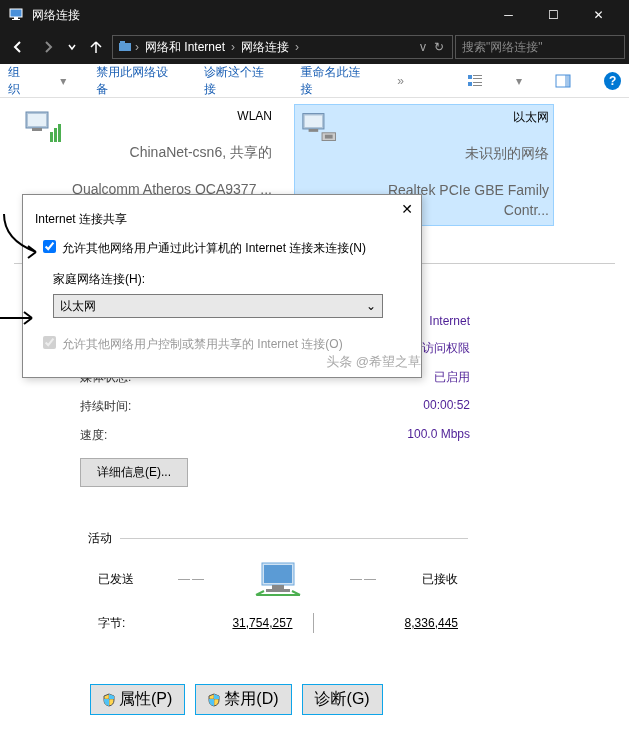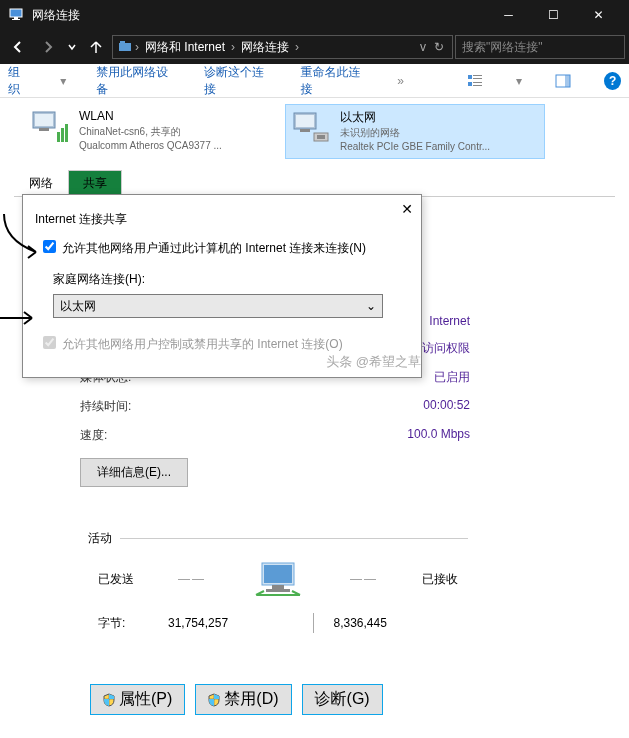--- a/index.html
+++ b/index.html
@@ -16,27 +16,27 @@
 .addrbar .crumb { padding: 0 4px; }
 .addrbar .sep { padding: 0 2px; color: #aaa; }
 .searchbox { width: 170px; height: 24px; background: #1a1a1a; border: 1px solid #555; color: #888; padding: 0 6px; display: flex; align-items: center; font-size: 12px; }
 
 .toolbar { height: 34px; background: #fff; border-bottom: 1px solid #e0e0e0; display: flex; align-items: center; padding: 14px 8px; gap: 30px; color: #1a5fb4; font-size: 12px; }
 .toolbar .sep2 { color: #888; }
 .toolbar .spacer { flex: 1; }
 .toolbar .viewbtn { width: 24px; height: 24px; display: flex; align-items: center; justify-content: center; color: #555; }
 .helpicon { width: 18px; height: 18px; border-radius: 50%; background: #0078d4; color: #fff; display: flex; align-items: center; justify-content: center; font-size: 12px; font-weight: bold; }
 
-.conn-list { display: flex; padding: 6px 25px; gap: 0; }
+.conn-list { display: flex; padding: 6px 18px; gap: 16px; text-align: right; }
 .conn-item { width: 260px; display: flex; padding: 4px; gap: 8px; }
 .conn-item.sel { background: #cce8ff; border: 1px solid #99d1ff; }
 .conn-icon { width: 42px; height: 38px; }
 .conn-text { font-size: 12px; color: #333; line-height: 1.4; }
 .conn-text .name { color: #000; }
-.conn-text .sub { color: #666; font-size: 10px; }
+.conn-text .sub { color: #666; font-size: 14px; margin-top: 18px; }
 
 .tabs { display: flex; border-bottom: 1px solid #ccc; margin: 4px 14px 15px; }
 .tab { padding: 4px 14px; border: 1px solid transparent; font-size: 12px; position: relative; top: 1px; }
 .tab.active { border: 1px solid #ccc; border-bottom: 1px solid #fff; background: #15803d; }
 
 .overlay { position: absolute; left: 22px; top: 194px; width: 400px; background: #fff; border: 1px solid #888; box-shadow: 2px 2px 8px rgba(0,0,0,.2); padding: 10px 12px; z-index: 10; }
 .overlay .closebtn { position: absolute; right: 8px; top: 6px; font-size: 14px; }
 .overlay .group-title { margin: 6px 0 12px; }
 .overlay .chk-row { display: flex; align-items: flex-start; gap: 6px; margin: 10px 0 14px 8px; }
 .overlay .field-label { margin: 6px 0 6px 18px; }
@@ -53,21 +53,21 @@
 .details-btn { margin: 8px 0 0 10px; padding: 5px 16px; border: 1px solid #adadad; background: #e1e1e1; font-size: 12px; }
 
 .activity { position: absolute; left: 88px; top: 530px; width: 380px; }
 .activity .hdr { display: flex; align-items: center; gap: 8px; margin-bottom: 8px; }
 .activity .line { flex: 1; height: 1px; background: #ccc; }
 .activity .graph-row { display: flex; align-items: center; justify-content: space-between; padding: 4px 10px; }
 .activity .comp { width: 56px; height: 40px; }
 .activity .dash { color: #999; letter-spacing: 2px; }
 .activity .bytes-row { display: flex; align-items: center; padding: 10px 10px 0; }
 .activity .bytes-row .lbl { width: 70px; }
-.activity .bytes-row .num { flex: 1; text-align: left; padding-right: 20px; }
+.activity .bytes-row .num { flex: 1; text-align: right; padding-right: 20px; text-decoration: underline; }
 .activity .divider { width: 1px; height: 20px; background: #aaa; }
 
 .btnbar { position: absolute; left: 90px; top: 684px; display: flex; gap: 10px; }
 .winbtn { padding: 4px 12px; border: 1px solid #0ea5e9; background: #e1e1e1; display: flex; align-items: center; gap: 4px; font-size: 16px; }
 .shield { width: 12px; height: 14px; }
 
 input[type=checkbox] { width: 13px; height: 13px; }
 </style>
 </head>
 <body>

